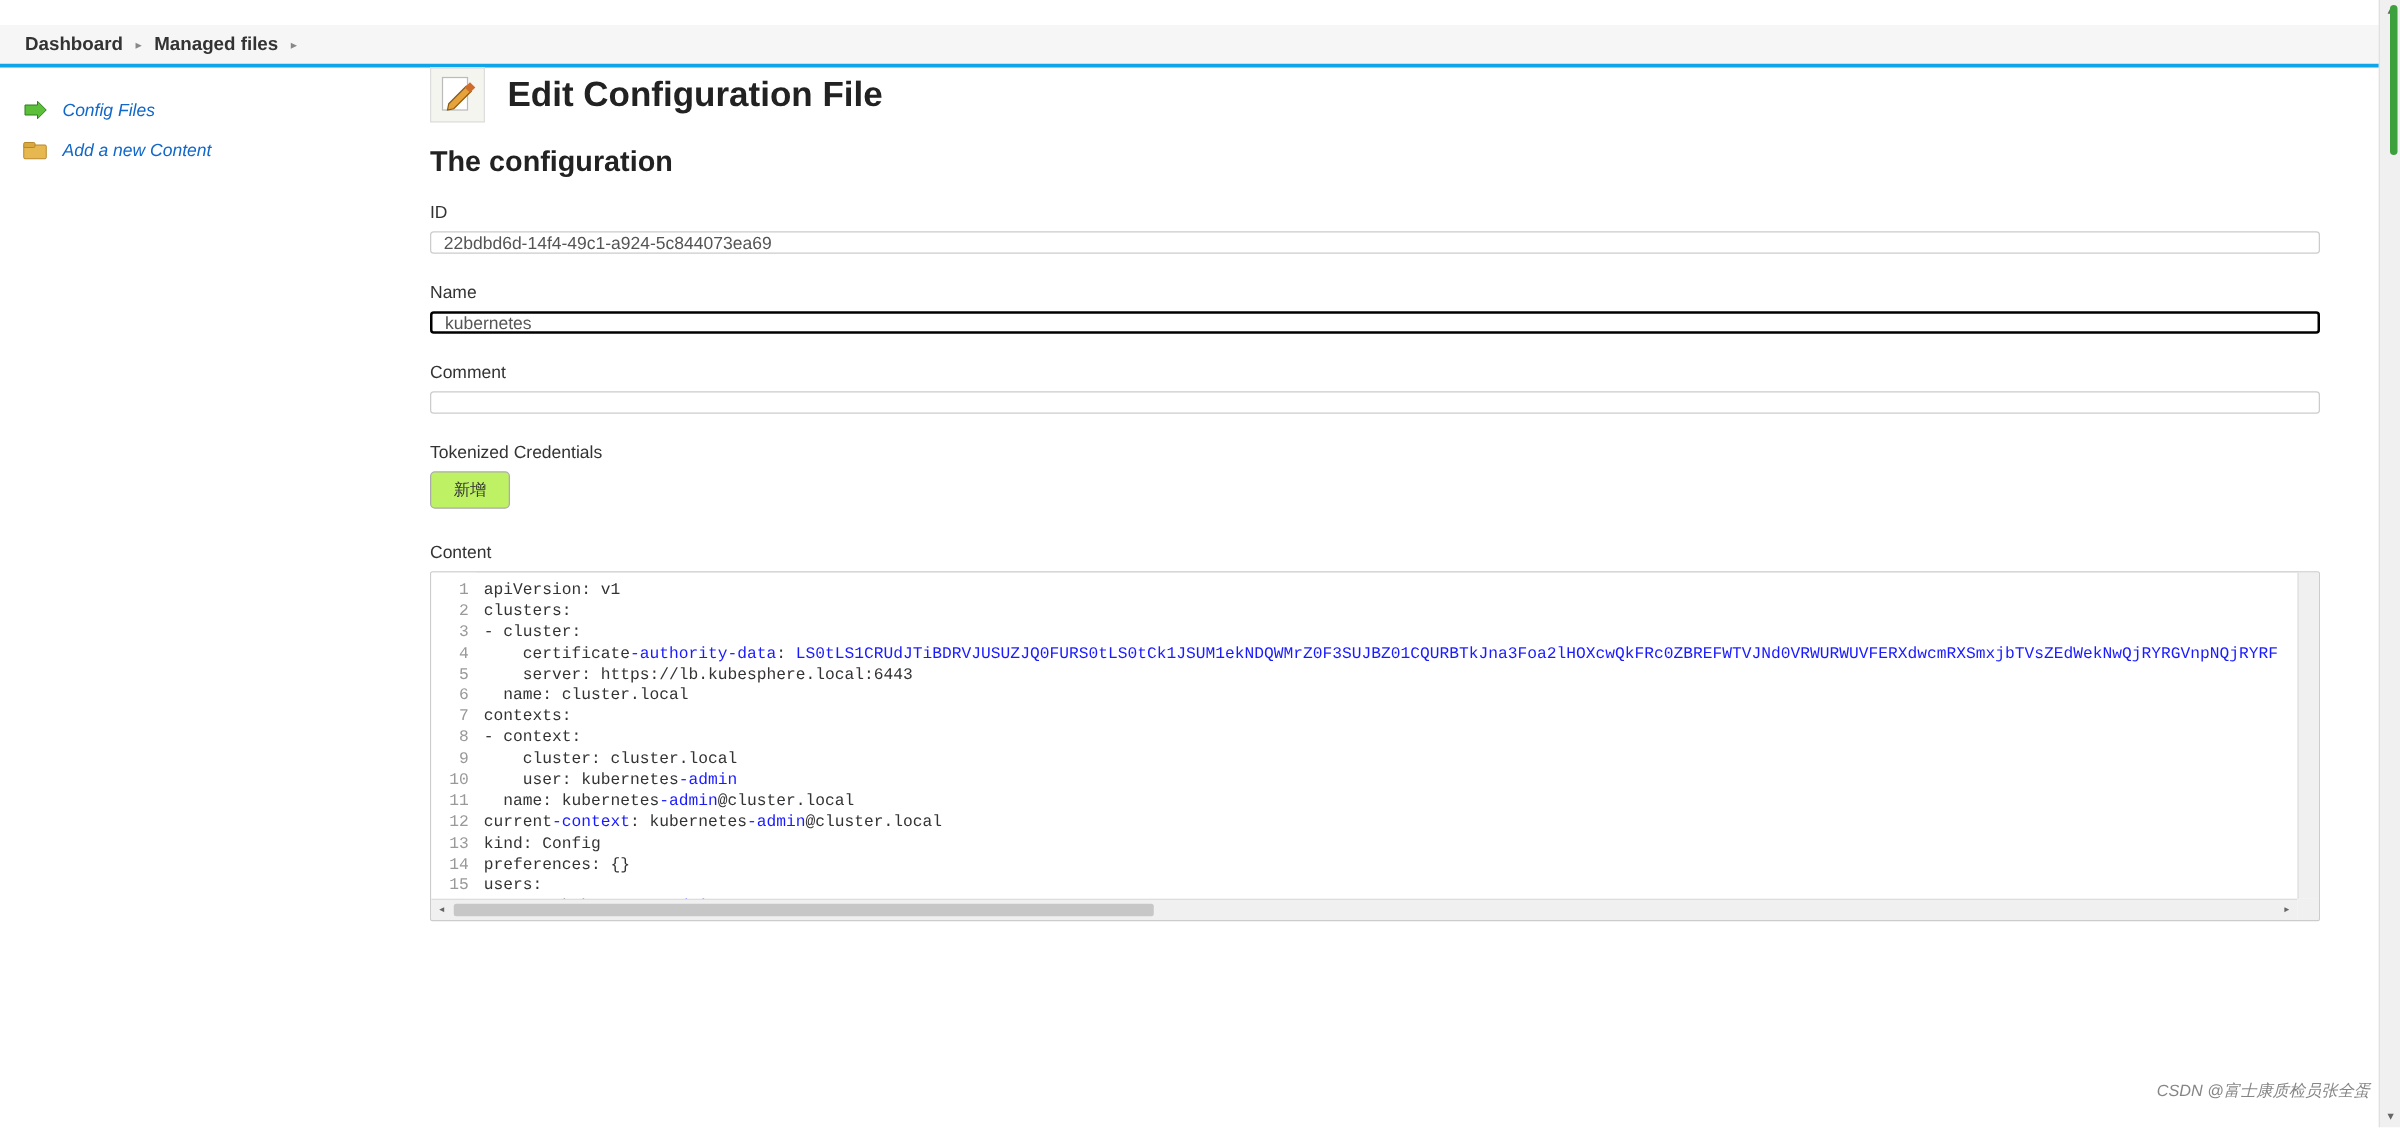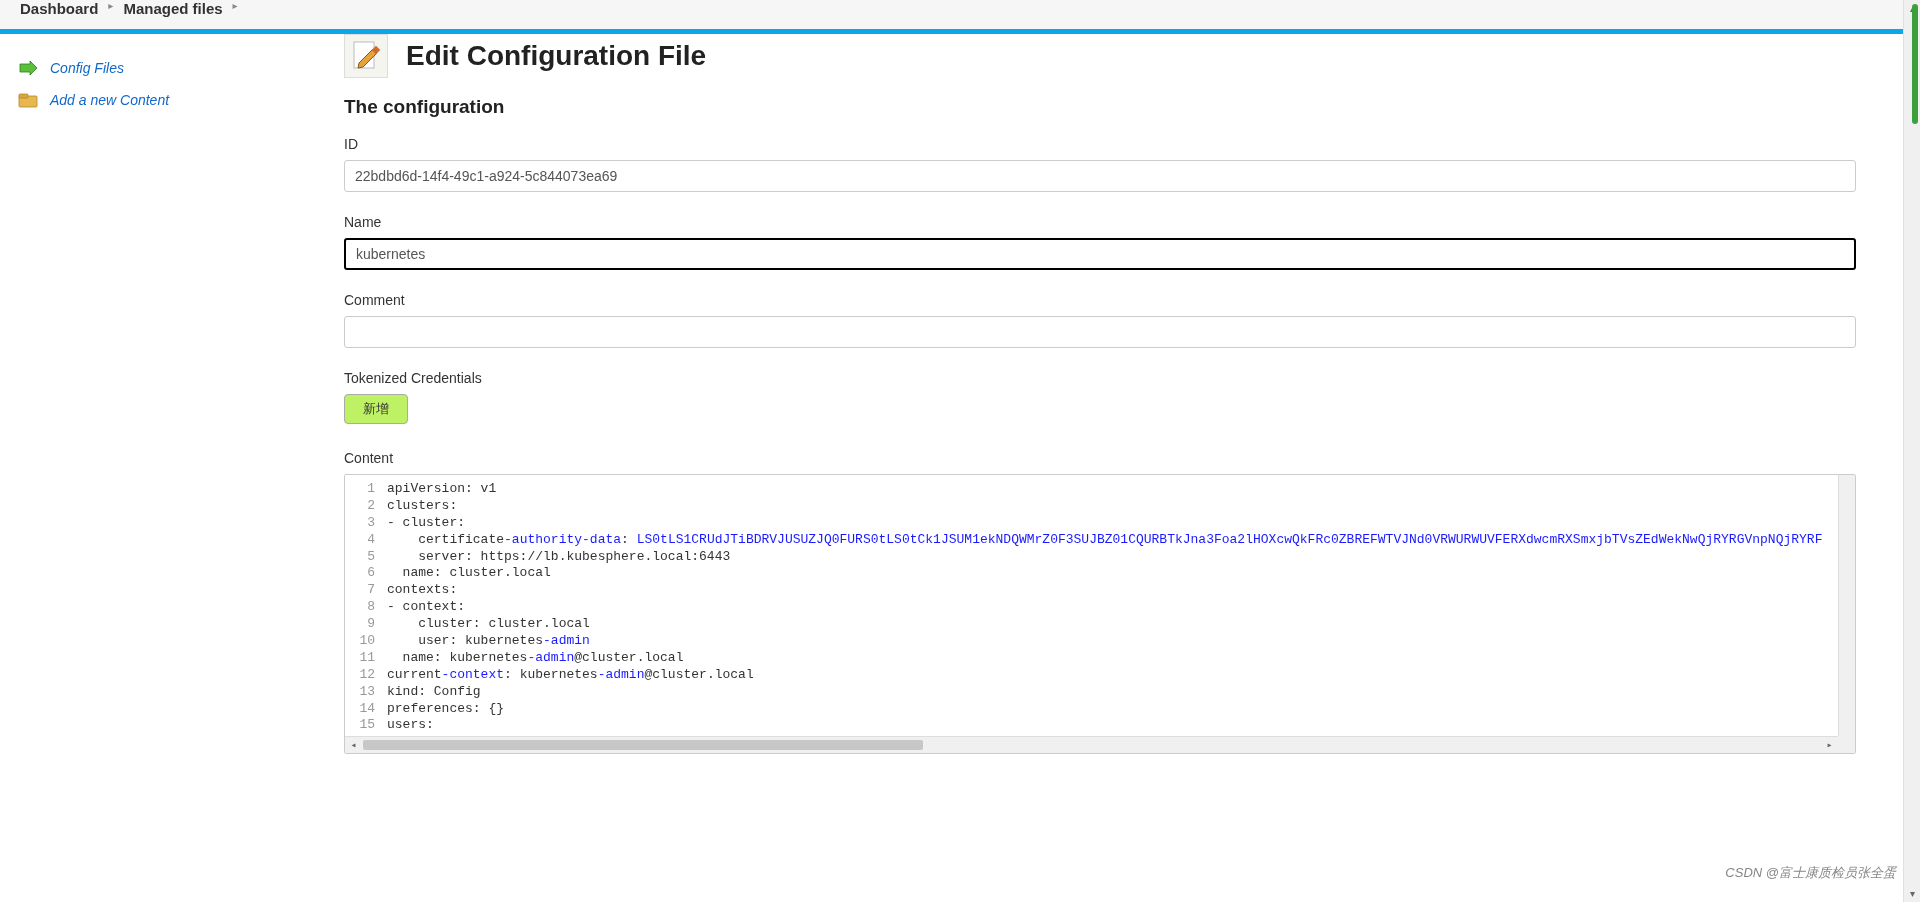--- a/index.html
+++ b/index.html
@@ -4,38 +4,38 @@
 <style>
   * { box-sizing: border-box; }
   html, body { margin: 0; padding: 0; font-family: "Segoe UI", Arial, sans-serif; font-size: 14px; color: #333; background: #fff; }
   .viewport { position: relative; width: 100%; height: 902px; overflow: hidden; }
   .outer-scroll { position: absolute; right: 0; top: 0; bottom: 0; width: 17px; background: #f0f0f0; border-left: 1px solid #e0e0e0; }
   .outer-scroll .thumb { position: absolute; right: 2px; top: 4px; width: 6px; height: 120px; background: #3ca03c; border-radius: 3px; }
   .outer-scroll .arrow { position: absolute; left: 0; width: 17px; height: 17px; color: #666; font-size: 10px; text-align: center; line-height: 17px; }
   .outer-scroll .arrow.up { top: 0; }
   .outer-scroll .arrow.down { bottom: 0; }
 
-  .breadcrumb-bar { height: 34px; background: #f6f6f6; border-bottom: 5px solid #0ea5e9; display: flex; padding: 0 20px; font-size: 15px; color: #555; }
+  .breadcrumb-bar { height: 34px; background: #f6f6f6; border-bottom: 3px solid #0ea5e9; display: flex; align-items: center; padding: 0 20px; font-size: 15px; color: #555; margin-top: 20px; }
   .breadcrumb-bar .crumb { font-weight: 600; color: #333; }
   .breadcrumb-bar .sep { margin: 0 10px; color: #888; font-size: 10px; }
 
   .layout { display: flex; }
   .sidebar { width: 320px; padding: 18px 0 0 18px; font-style: italic; }
   .side-item { display: flex; align-items: center; gap: 12px; padding: 8px 0; cursor: pointer; color: #335; }
   .side-item .icon { width: 20px; height: 16px; display: flex; align-items: center; justify-content: center; }
   .side-item .lbl { color: #1168c9; font-size: 14px; }
 
   .main { flex: 1; padding: 0 24px 40px 24px; max-width: 1560px; }
   .page-head { display: flex; align-items: center; gap: 18px; margin-bottom: 18px; text-align: center; }
   .page-head-icon { width: 44px; height: 44px; background: #f5f5f0; border: 1px solid #ddd; display: flex; align-items: center; justify-content: center; }
   .page-title { font-size: 28px; font-weight: 700; color: #222; }
 
-  .section-title { font-size: 19px; font-weight: 700; margin: 10px 0 18px 0; color: #222; }
+  .section-title { font-size: 23px; font-weight: 700; margin: 10px 0 18px 0; color: #222; }
   .field-label { font-size: 14px; color: #333; margin: 8px 0 8px 0; font-weight: 500; }
-  .text-input { width: 100%; height: 32px; border: 1px solid #ccc; border-radius: 3px; padding: 0 10px; font-size: 14px; color: #555; background: #fff; }
+  .text-input { width: 100%; height: 18px; border: 1px solid #ccc; border-radius: 3px; padding: 0 10px; font-size: 14px; color: #555; background: #fff; }
   .text-input.focused { border: 2px solid #000; }
   .btn { display: inline-flex; align-items: center; justify-content: center; height: 30px; padding: 0 18px; border: 1px solid #aaa; border-radius: 4px; background: #bef264; font-size: 13px; color: #333; cursor: pointer; }
 
   .code-wrap { position: relative; border: 1px solid #ccc; border-radius: 2px; margin-top: 8px; height: 280px; overflow: hidden; font-family: Consolas, "Courier New", monospace; font-size: 13px; line-height: 1.3; }
   .code-scroll { position: absolute; inset: 0; overflow: hidden; }
   .gutter { position: absolute; left: 0; top: 0; bottom: 17px; width: 36px; text-align: right; color: #999; padding: 6px 6px 0 0; user-select: none; background: #fff; }
   .gutter div { height: 16.9px; }
   .code-body { position: absolute; left: 40px; right: 17px; top: 0; bottom: 17px; padding: 6px 0 0 2px; white-space: pre; color: #333; overflow: hidden; }
   .code-body .line { height: 16.9px; }
   .kw-blue { color: #1a1aff; }

